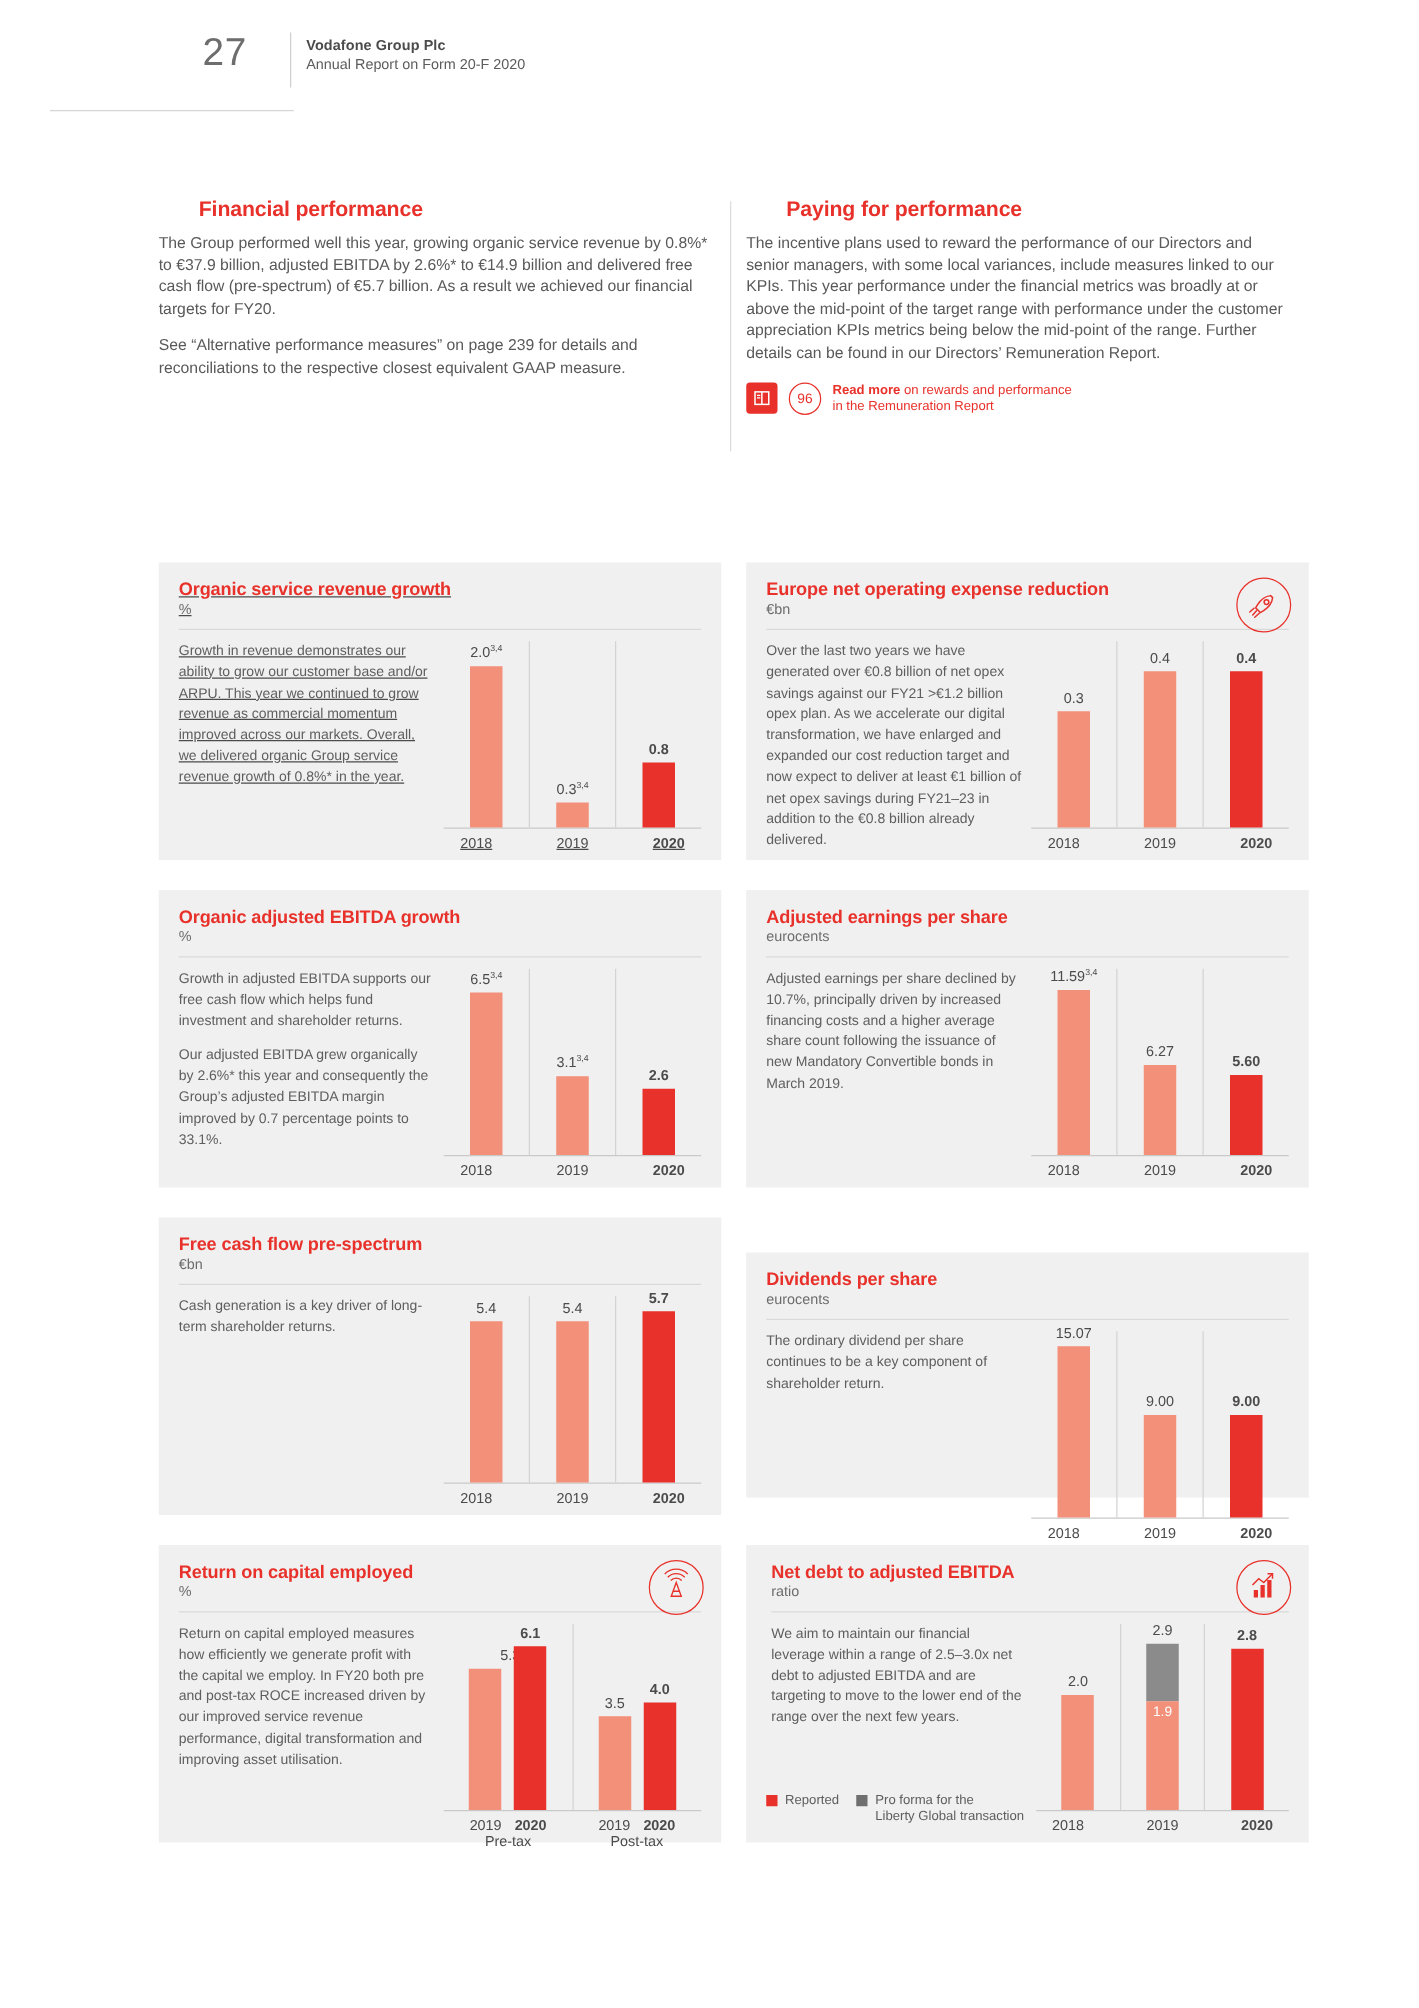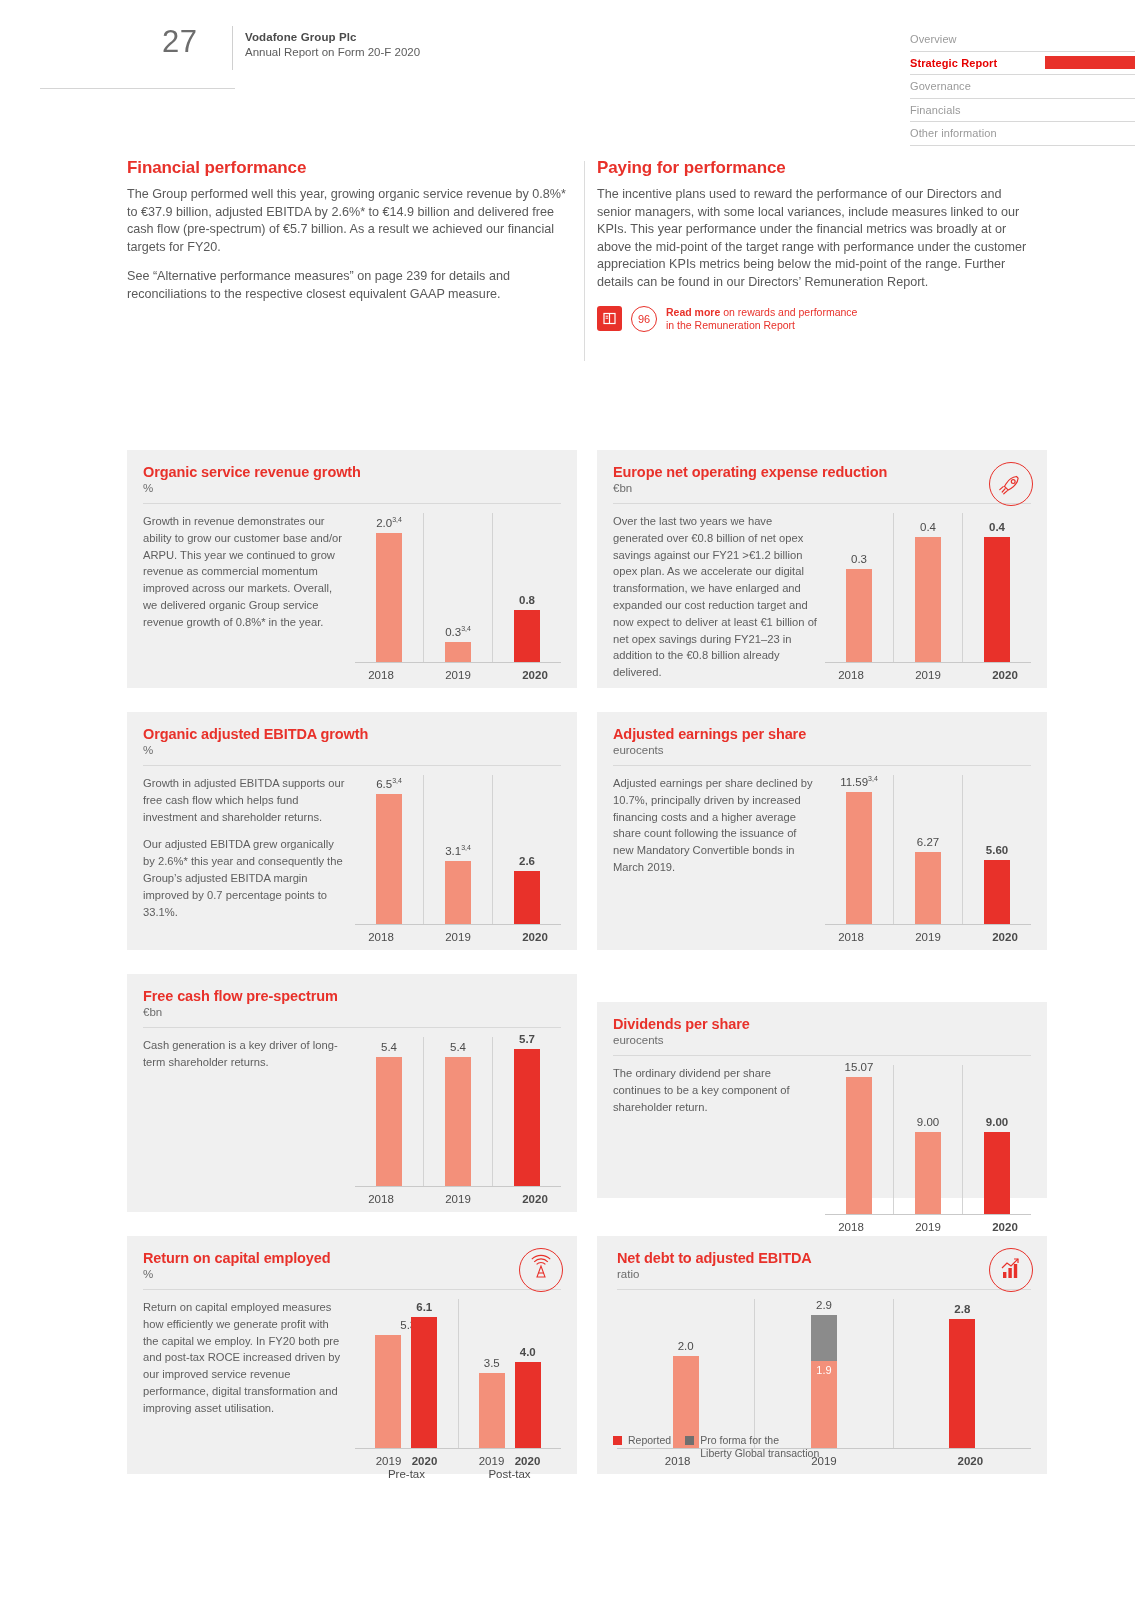--- a/index.html
+++ b/index.html
@@ -43,20 +43,21 @@
   .intro { position: absolute; top: 158px; }
   .intro.left  { left: 127px; width: 440px; }
   .intro.right { left: 597px; width: 440px; padding-left: 0; }
   .intro.right::before {
     content: ""; position: absolute; left: -13px; top: 3px; width: 1px; height: 200px;
     background: #dcdcdc;
   }
   .intro h2 {
     font-size: 17px; color: #e8312a; font-weight: bold; letter-spacing: -.1px;
     margin-bottom: 8px;
+    margin-left: 32px;
   }
   .intro p { font-size: 12.6px; line-height: 17.6px; color: #595959; margin-bottom: 12px; }
   .intro p:last-child { margin-bottom: 0; }
 
   
   .readmore { display: flex; align-items: center; margin-top: 14px; }
   .rm-icon {
     width: 25px; height: 25px; border-radius: 3px; background: #e8312a;
     display: flex; align-items: center; justify-content: center; flex: none;
   }
@@ -69,21 +70,21 @@
   }
   .rm-text { margin-left: 9px; font-size: 10.5px; line-height: 13px; color: #e8312a; }
   .rm-text b { font-weight: bold; }
 
   
   .grid { position: absolute; left: 127px; top: 450px; width: 920px; }
   .card {
     position: absolute; width: 450px; background: #f0f0f0;
     padding: 14px 16px 0 16px;
   }
-  .card.c0 { left: 0;   top: 0;   height: 238px; }
+  .card.c0 { left: 0;   top: 0;   height: 238px; text-decoration: underline; }
   .card.c1 { left: 470px; top: 0;   height: 238px; }
   .card.c2 { left: 0;   top: 262px; height: 238px; }
   .card.c3 { left: 470px; top: 262px; height: 238px; }
   .card.c4 { left: 0;   top: 524px; height: 238px; }
   .card.c5 { left: 470px; top: 552px; height: 196px; }
   .card.c6 { left: 0;   top: 786px; height: 238px; }
   .card.c7 { left: 470px; top: 786px; height: 238px; padding-left: 20px; }
 
   .card h3 {
     font-size: 14.5px; color: #e8312a; font-weight: bold; letter-spacing: -.1px;
@@ -171,38 +172,20 @@
   <div class="header">
     <div class="page-num">27</div>
     <div class="hdr-rule"></div>
     <div class="hdr-txt">
       <div class="l1">Vodafone Group Plc</div>
       <div class="l2">Annual Report on Form 20-F 2020</div>
     </div>
     <div class="hdr-left-line"></div>
   </div>
 
-  <div class="secnav">
-    <div class="row">
-      <span class="lbl">Overview</span>
-    </div>
-    <div class="row active">
-      <span class="lbl">Strategic Report</span>
-      <span class="bar"></span>
-    </div>
-    <div class="row">
-      <span class="lbl">Governance</span>
-    </div>
-    <div class="row">
-      <span class="lbl">Financials</span>
-    </div>
-    <div class="row">
-      <span class="lbl">Other information</span>
-    </div>
-  </div>
 
   <div class="intro left">
     <h2>Financial performance</h2>
     <p>The Group performed well this year, growing organic service revenue by 0.8%* to €37.9 billion, adjusted EBITDA by 2.6%* to €14.9 billion and delivered free cash flow (pre-spectrum) of €5.7 billion. As a result we achieved our financial targets for FY20.</p>
     <p>See “Alternative performance measures” on page 239 for details and reconciliations to the respective closest equivalent GAAP measure.</p>
   </div>
 
   <div class="intro right">
     <h2>Paying for performance</h2>
     <p>The incentive plans used to reward the performance of our Directors and senior managers, with some local variances, include measures linked to our KPIs. This year performance under the financial metrics was broadly at or above the mid-point of the target range with performance under the customer appreciation KPIs metrics being below the mid-point of the range. Further details can be found in our Directors’ Remuneration Report.</p>
@@ -542,20 +525,23 @@
       <div class="corner-icon">
         <svg width="32" height="32" viewBox="0 0 32 32">
           <rect x="8" y="18" width="3.4" height="6" fill="#e8312a"></rect>
           <rect x="13.4" y="14" width="3.4" height="10" fill="#e8312a"></rect>
           <rect x="18.8" y="10" width="3.4" height="14" fill="#e8312a"></rect>
           <path d="M7 14l5-5 4 3 7-7" fill="none" stroke="#e8312a" stroke-width="1.2"></path>
           <path d="M19 5h4v4" fill="none" stroke="#e8312a" stroke-width="1.2"></path>
         </svg>
       </div>
       <div class="body">
+        <div class="desc">
+          <p>We aim to maintain our financial leverage within a range of 2.5–3.0x net debt to adjusted EBITDA and are targeting to move to the lower end of the range over the next few years.</p>
+        </div>
         <div class="chartwrap">
           <div class="chart">
             <div class="plot">
               <div class="colgroup">
                 <div class="bar">
                   <span class="vlabel" style="bottom: 96px;">2.0</span>
                   <div class="fill pale" style="height:92px"></div>
                 </div>
               </div>
               <div class="colgroup">

